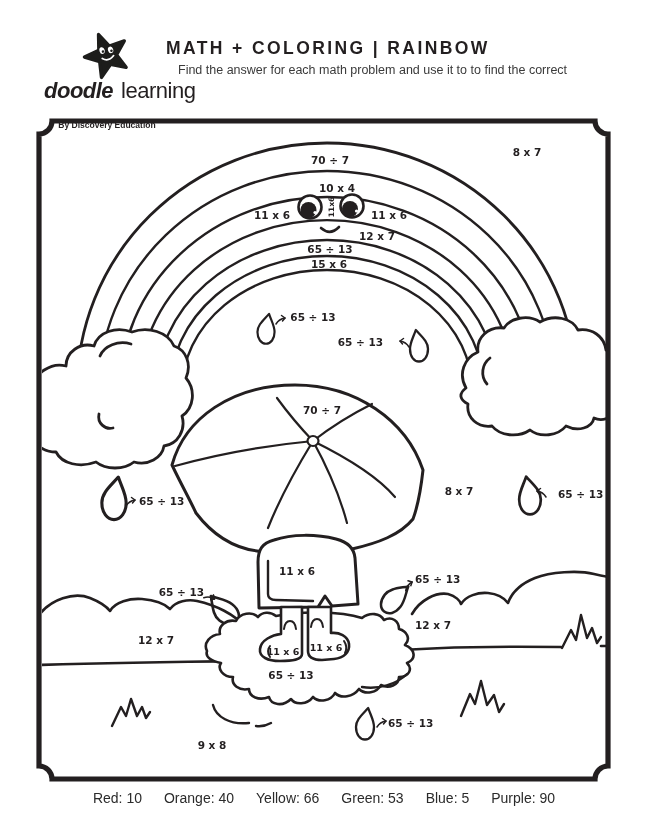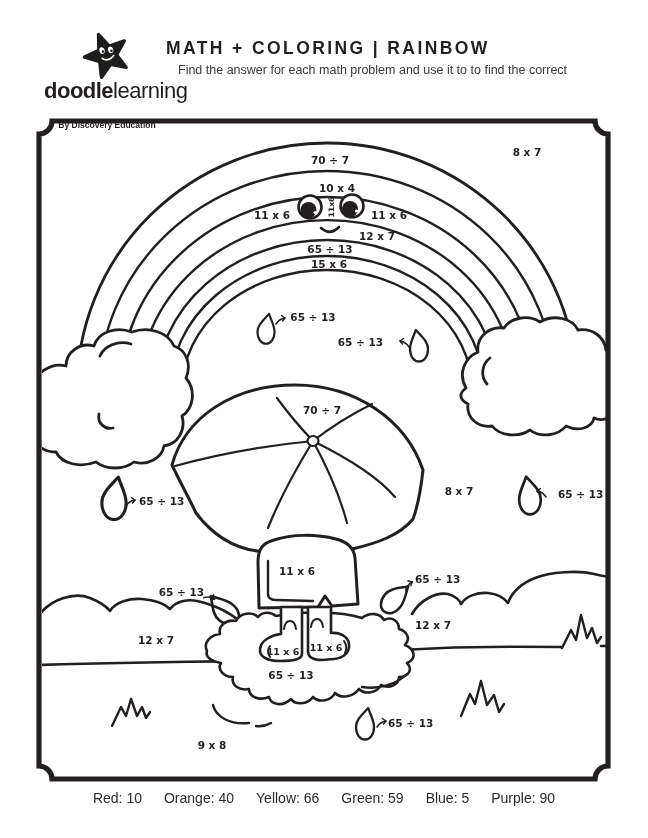--- a/index.html
+++ b/index.html
@@ -1,22 +1,22 @@
 <!DOCTYPE html>
 <html><head>
 <meta charset="utf-8">
 <style>
   html,body{margin:0;padding:0;background:#fff;}
   body{width:648px;height:838px;position:relative;font-family:"DejaVu Sans",sans-serif;color:#231f20;overflow:hidden;}
   .header{position:absolute;left:0;top:0;width:648px;height:118px;}
   .logo{position:absolute;left:44px;top:30px;width:126px;text-align:center;}
   .logo-star{display:block;margin:0 auto;}
   .wordmark{font-family:"Liberation Sans",sans-serif;font-size:22px;letter-spacing:-.5px;white-space:nowrap;line-height:1;}
-  .wordmark b{font-weight:800;}
-  .wordmark span{font-weight:300;}
+  .wordmark b{font-weight:800;font-style:italic;}
+  .wordmark span{font-weight:300;margin-left:8px;}
   .tagline{font-family:"Liberation Sans",sans-serif;font-size:8.5px;font-weight:700;margin-top:18px;}
   .title{position:absolute;left:166px;top:38px;font-family:"Liberation Sans",sans-serif;font-size:17.5px;font-weight:800;letter-spacing:2.4px;white-space:nowrap;}
   .instructions{position:absolute;left:178px;top:62px;width:390px;font-family:"Liberation Sans",sans-serif;font-size:12.5px;line-height:1.35;color:#3a3a3a;}
   .art{position:absolute;left:0;top:0;}
   .color-key{position:absolute;left:0;top:790px;width:648px;font-family:"Liberation Sans",sans-serif;font-size:14px;color:#2b2b2b;}
   .key-row{display:flex;justify-content:center;gap:22px;white-space:nowrap;}
   .key-row.second{gap:26px;margin-top:1px;}
   svg text{font-family:"DejaVu Sans",sans-serif;font-weight:600;fill:#231f20;}
 </style>
 </head>
@@ -186,17 +186,17 @@
   </g>
 
   <path d="M 52 121 H 595 A 13 13 0 0 0 608 134 V 766 A 13 13 0 0 0 595 779 H 52 A 13 13 0 0 0 39 766 V 134 A 13 13 0 0 0 52 121 Z" fill="none" stroke="#231f20" stroke-width="5.2"></path>
 </svg>
 
 <div class="color-key">
   <div class="key-row">
     <span>Red: 10</span>
     <span>Orange: 40</span>
     <span>Yellow: 66</span>
-    <span>Green: 59</span>
+    <span>Green: 53</span>
     <span>Blue: 5</span>
     <span>Purple: 90</span>
   </div>
 </div>
 
 </body></html>

